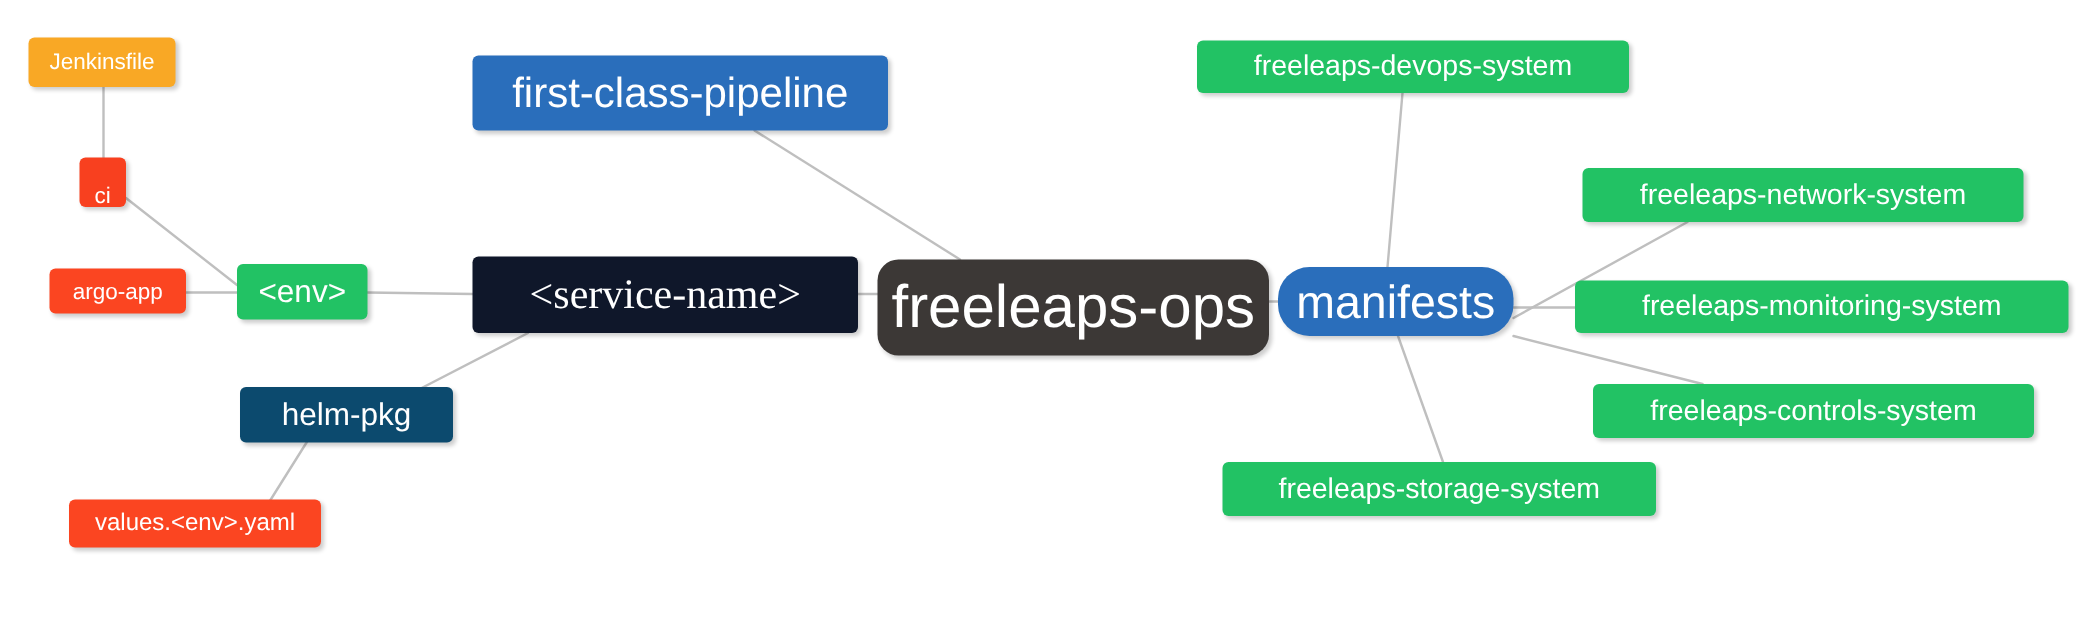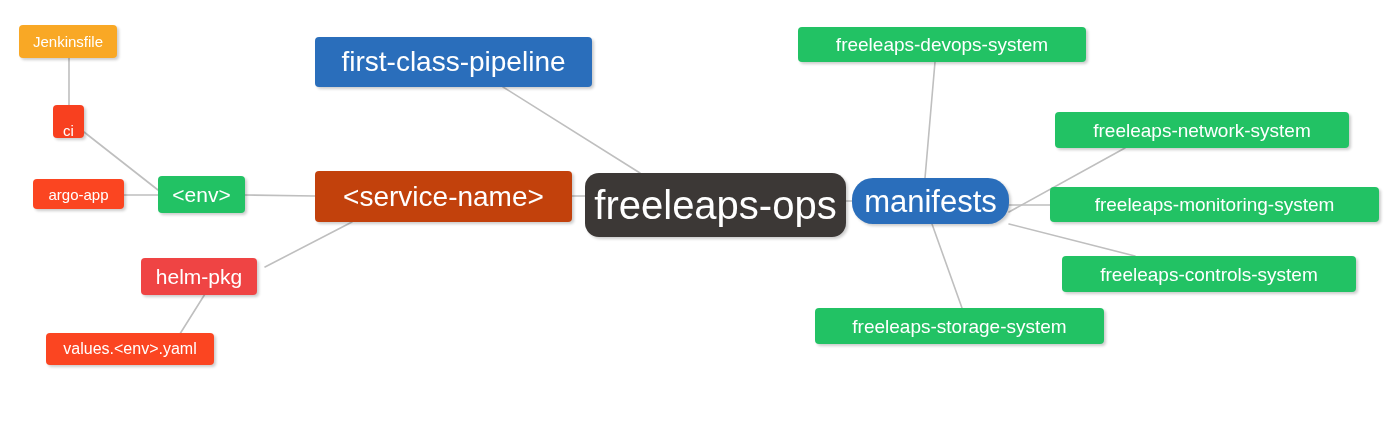--- a/index.html
+++ b/index.html
@@ -71,30 +71,30 @@
       </div>
       <div class="node" style="left: 53px; top: 105px; width: 31px; height: 33px; background: rgb(248, 64, 31); font-size: 15px; align-items: flex-end;">
         <span>ci</span>
       </div>
       <div class="node" style="left: 33px; top: 179px; width: 91px; height: 30px; background: rgb(251, 69, 33); font-size: 15px;">
         <span>argo-app</span>
       </div>
       <div class="node" style="left: 158px; top: 176px; width: 87px; height: 37px; background: rgb(34, 194, 100); font-size: 21px;">
         <span>&lt;env&gt;</span>
       </div>
-      <div class="node" style="left: 141px; top: 258px; width: 116px; height: 37px; background: #ef4444; font-size: 21px;">
+      <div class="node" style="left: 160px; top: 258px; width: 142px; height: 37px; background: #0c4a6e; font-size: 21px;">
         <span>helm-pkg</span>
       </div>
       <div class="node" style="left: 10px; top: 333px; width: 168px; height: 32px; background: rgb(251, 69, 33); font-size: 16px; margin-left: 36px;">
         <span>values.&lt;env&gt;.yaml</span>
       </div>
       <div class="node" style="left: 315px; top: 37px; width: 277px; height: 50px; background: rgb(42, 110, 187); font-size: 28px;">
         <span>first-class-pipeline</span>
       </div>
-      <div class="node" style="left: 315px; top: 171px; width: 257px; height: 51px; background: #c2410c; font-size: 28px;">
+      <div class="node" style="left: 315px; top: 171px; width: 257px; height: 51px; background: #0f172a; font-size: 28px; font-family: Liberation Serif, serif;">
         <span>&lt;service-name&gt;</span>
       </div>
       <div class="node" style="left: 585px; top: 173px; width: 261px; height: 64px; background: rgb(60, 56, 54); font-size: 40px; border-radius: 14px;">
         <span>freeleaps-ops</span>
       </div>
       <div class="node" style="left: 852px; top: 178px; width: 157px; height: 46px; background: rgb(42, 110, 187); font-size: 31px; border-radius: 21px;">
         <span>manifests</span>
       </div>
       <div class="node" style="left: 798px; top: 27px; width: 288px; height: 35px; background: rgb(34, 194, 100); font-size: 19px;">
         <span>freeleaps-devops-system</span>

